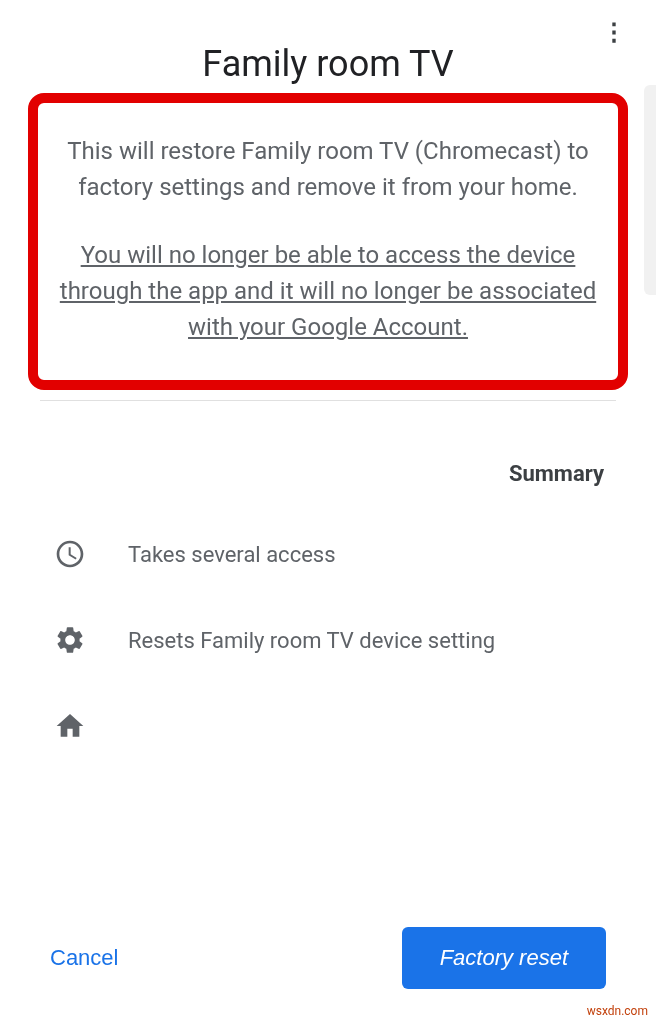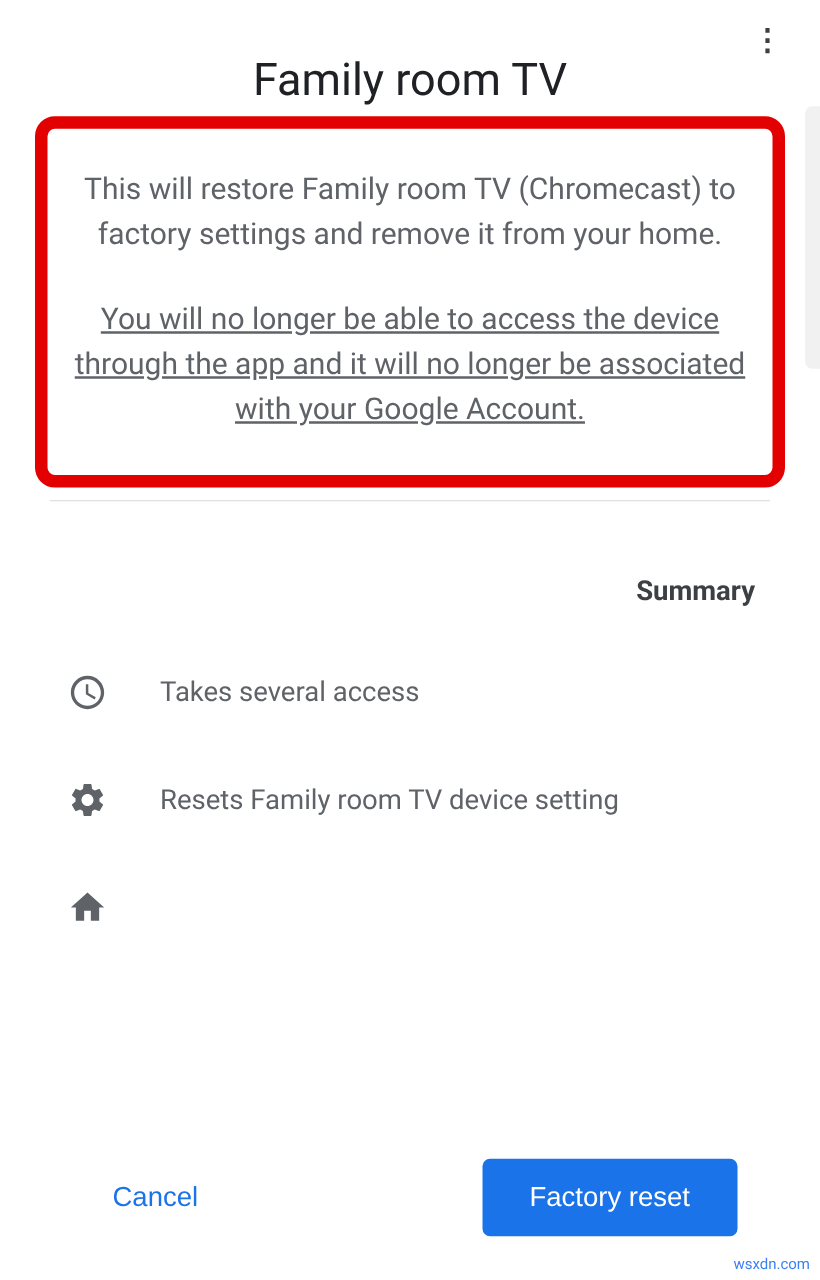--- a/index.html
+++ b/index.html
@@ -88,51 +88,51 @@
       fill: #5f6368;
     }
     .summary-text {
       font-size: 22px;
       color: #5f6368;
     }
     .button-bar {
       position: absolute;
       bottom: 35px;
       left: 0;
-      right: 16px;
+      right: 0;
       display: flex;
       justify-content: space-between;
       align-items: center;
       padding: 0 50px;
-      margin-left: 40px;
     }
     .cancel-button {
       color: #1a73e8;
       font-size: 22px;
       font-weight: 500;
       background: none;
       border: none;
       cursor: pointer;
     }
     .primary-button {
       background: #1a73e8;
       color: #ffffff;
       font-size: 22px;
       font-weight: 500;
       border: none;
       border-radius: 6px;
       padding: 18px 38px;
       cursor: pointer;
+      font-style: italic;
     }
     .watermark {
       position: absolute;
       bottom: 6px;
       right: 8px;
       font-size: 12px;
-      color: #3b82f6;
+      color: #c2410c;
     }
     .scroll-indicator {
       position: absolute;
       right: 0;
       top: 85px;
       width: 12px;
       height: 210px;
       background: #f1f1f1;
       border-radius: 6px 0 0 6px;
     }

